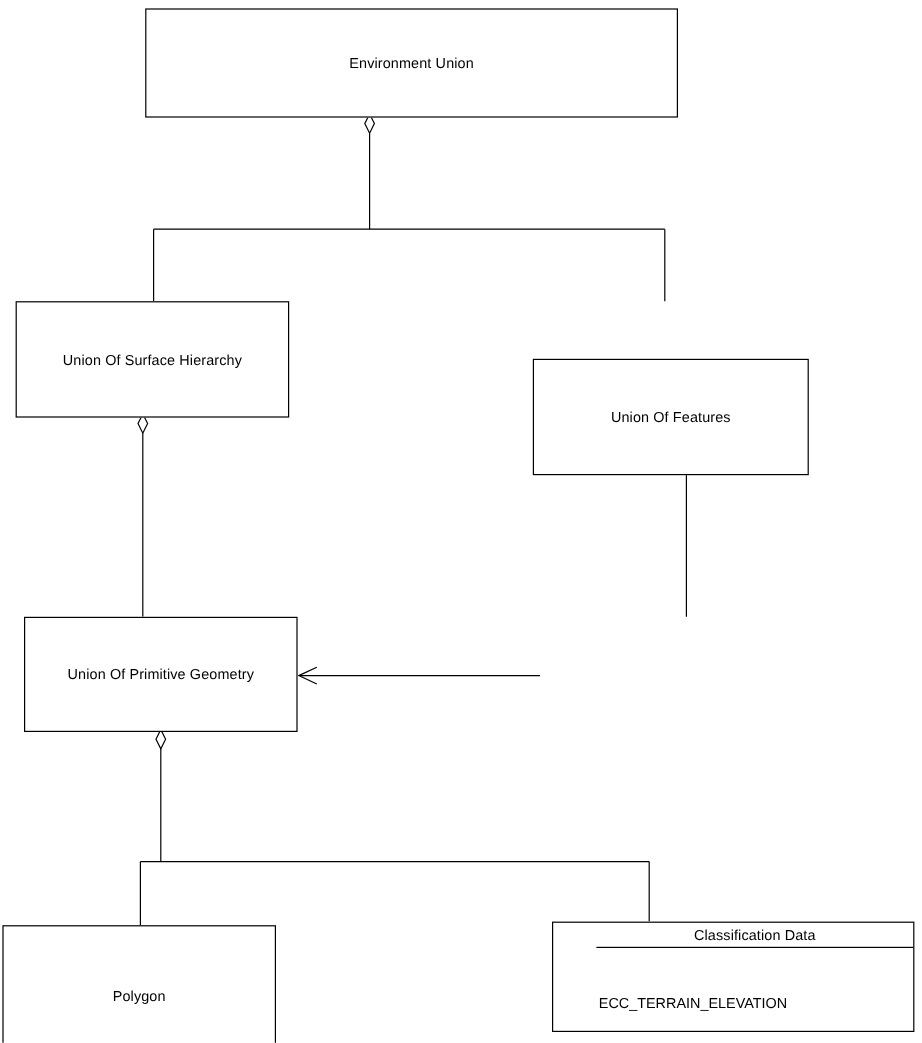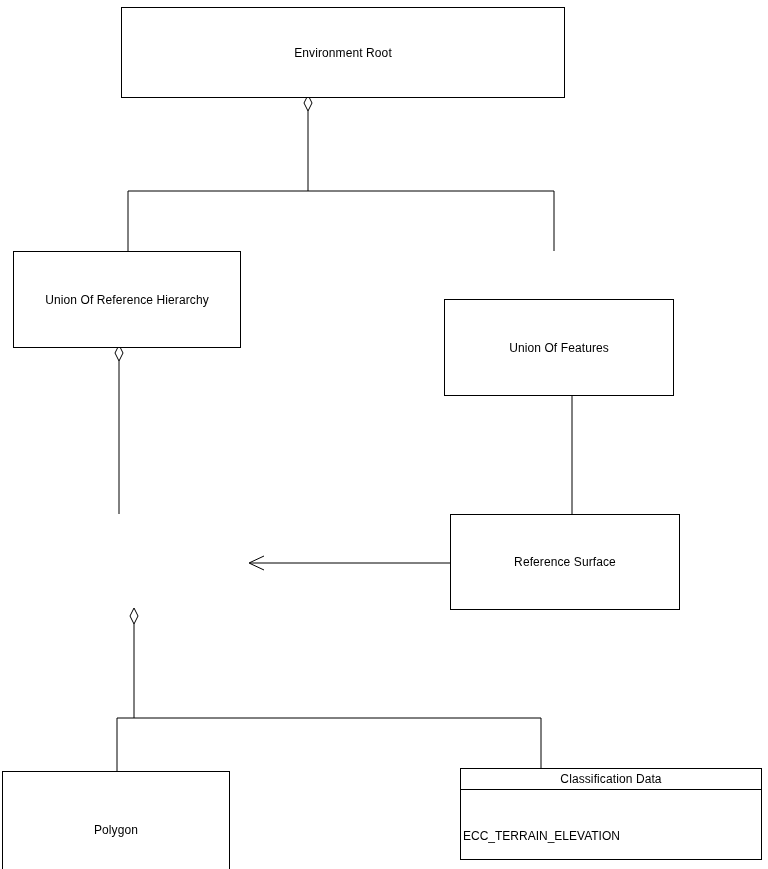--- a/index.html
+++ b/index.html
@@ -122,41 +122,41 @@
       <polygon points="134,608 138,616 134,624 130,616" fill="#ffffff" stroke="#000000" stroke-width="1"></polygon>
       <line x1="134" y1="624" x2="134" y2="718" stroke="#000000" stroke-width="1"></line>
       <line x1="117" y1="718" x2="541" y2="718" stroke="#000000" stroke-width="1"></line>
       <line x1="117" y1="718" x2="117" y2="771" stroke="#000000" stroke-width="1"></line>
       <line x1="541" y1="718" x2="541" y2="768" stroke="#000000" stroke-width="1"></line>
     </g>
 
   </svg>
 
   <div class="node-box" style="left:121px; top:7px; width:444px; height:91px;">
-    <span class="node-label">Environment Root</span>
+    <span class="node-label">Environment Union</span>
   </div>
 
   <div class="node-box" style="left:13px; top:251px; width:228px; height:97px;">
-    <span class="node-label">Union Of Reference Hierarchy</span>
+    <span class="node-label">Union Of Surface Hierarchy</span>
   </div>
 
   <div class="node-box" style="left:444px; top:251px; width:230px; height:97px;margin-top:48px;">
     <span class="node-label">Union Of Features</span>
   </div>
 
+  <div class="node-box" style="left:20px; top:514px; width:228px; height:96px;">
+    <span class="node-label">Union Of Primitive Geometry</span>
+  </div>
 
-  <div class="node-box" style="left:450px; top:514px; width:230px; height:96px;">
-    <span class="node-label">Reference Surface</span>
-  </div>
 
   <div class="node-box" style="left:2px; top:771px; width:228px; height:117px;">
     <span class="node-label">Polygon</span>
   </div>
 
-  <div class="class-box" style="left:460px; top:768px; width:302px; height:92px;">
+  <div class="class-box" style="left:460px; top:768px; width:302px; height:92px;padding-left:36px;">
     <div class="class-box-header">
       <span class="node-label">Classification Data</span>
     </div>
     <div class="class-box-body">
       <span class="class-attribute">ECC_TERRAIN_ELEVATION</span>
     </div>
   </div>
 
 </div>
 

